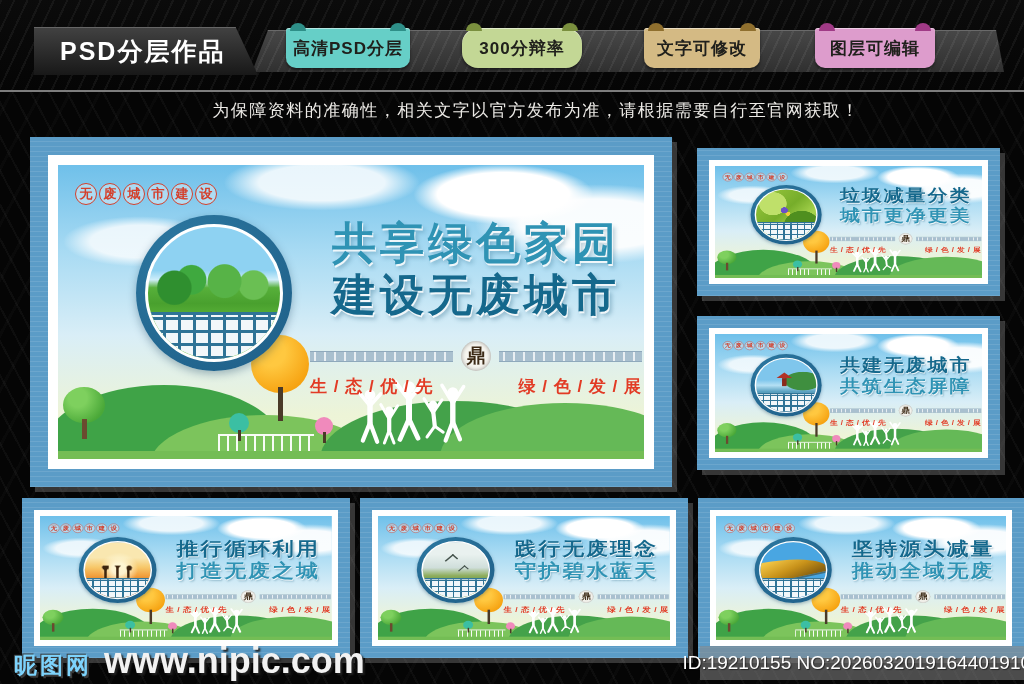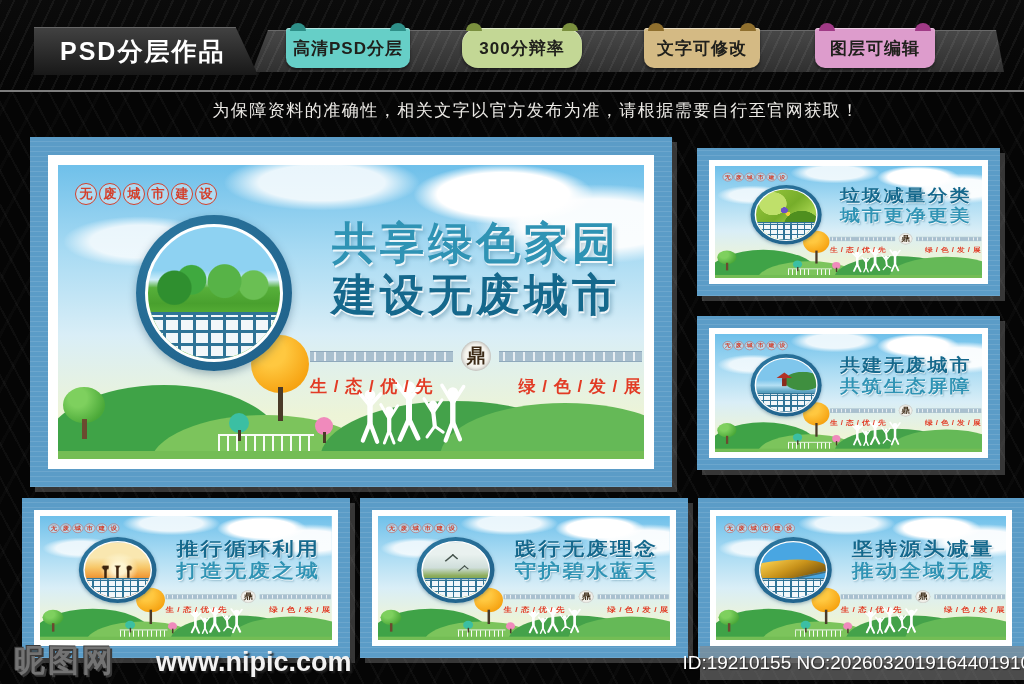--- a/index.html
+++ b/index.html
@@ -177,23 +177,23 @@
       linear-gradient(#3c240e,#3c240e) no-repeat 83% 30%/7% 50%;}
   .photo-birds .acc-birds{display:block;left:30%;top:24%;width:50%;height:40%;}
   .photo-birds .acc-birds::before,.photo-birds .acc-birds::after{
     content:"";position:absolute;width:20px;height:12px;
     border-left:3px solid #44524b;border-bottom:3px solid #44524b;
     transform:rotate(135deg);}
   .photo-birds .acc-birds::before{left:6px;top:2px;}
   .photo-birds .acc-birds::after{left:30px;top:26px;transform:rotate(135deg) scale(.8);}
   
   .wm{position:absolute;left:14px;top:640px;z-index:6;display:flex;align-items:baseline;gap:12px;}
-  .wm-cn{color:#737373;font-size:31px;font-weight:bold;letter-spacing:3px;
+  .wm-cn{color:#7dd3fc;font-size:23px;font-weight:bold;letter-spacing:3px;
     text-shadow:2px 2px 0 #3a3a3a,-1px -1px 0 #3a3a3a;}
-  .wm-url{color:#f2f2f2;font-size:27px;font-weight:bold;text-shadow:2px 2px 2px #222;margin-left:28px;}
+  .wm-url{color:#f2f2f2;font-size:36px;font-weight:bold;text-shadow:2px 2px 2px #222;}
   .idbar{position:absolute;left:700px;top:646px;width:324px;height:34px;z-index:6;
     background:rgba(135,135,135,.55);display:flex;align-items:center;justify-content:center;
     color:#fff;font-size:19px;text-shadow:1px 1px 1px rgba(0,0,0,.5);white-space:nowrap;}
 </style>
 </head>
 <body>
 
 <div class="bg-tex"></div>
 
 <div class="topbar">

